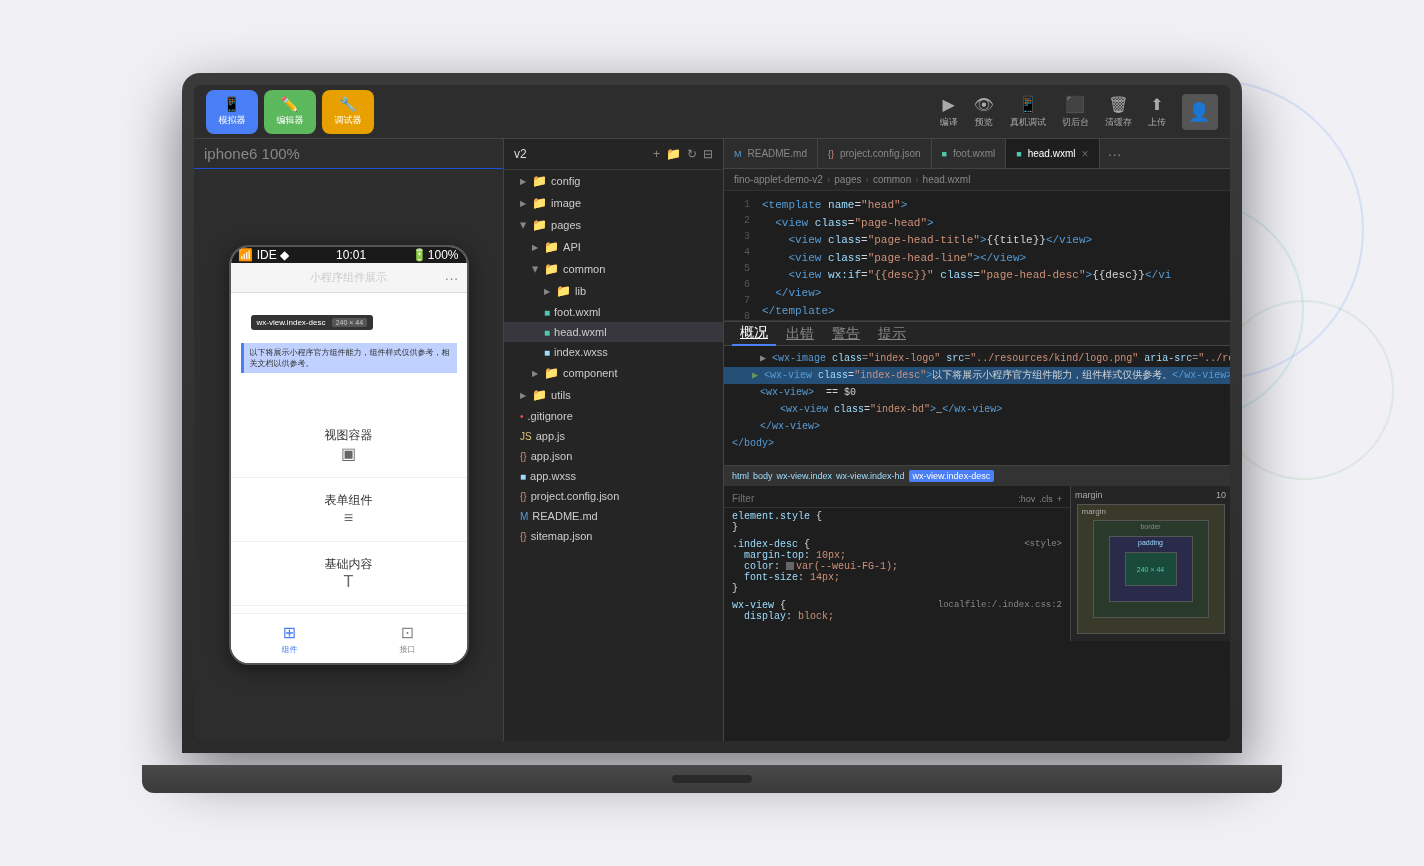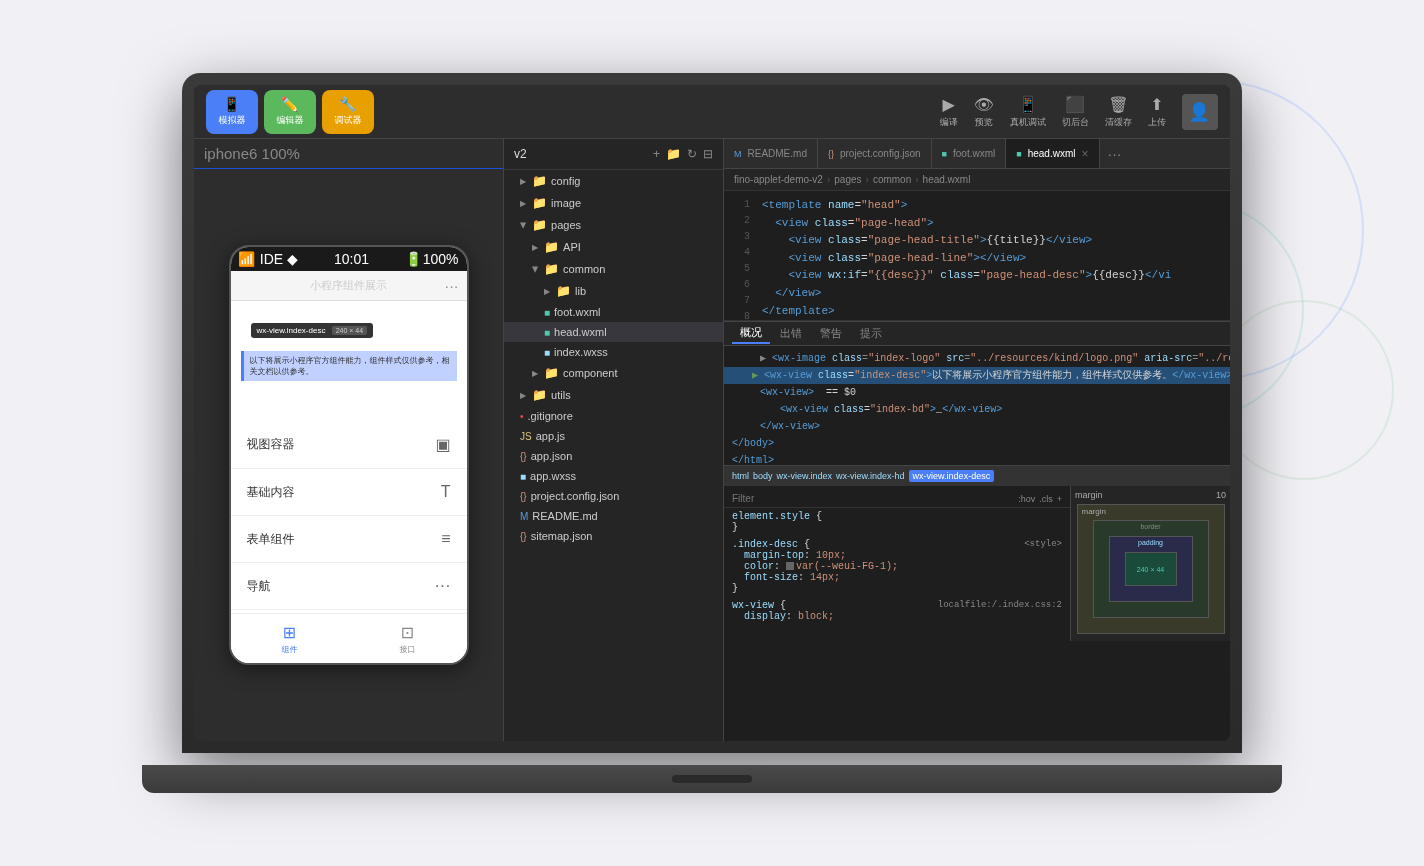--- a/index.html
+++ b/index.html
@@ -239,27 +239,27 @@
       height: 420px;
       background: white;
       border-radius: 20px;
       border: 2px solid #555;
       overflow: hidden;
       display: flex;
       flex-direction: column;
       box-shadow: 0 4px 20px rgba(0,0,0,0.5);
     }
     .phone-status-bar {
-      height: 24px;
+      height: 16px;
       background: #1a1a1a;
       display: flex;
       align-items: center;
       justify-content: space-between;
       padding: 0 8px;
-      font-size: 14px;
+      font-size: 12px;
       color: white;
       flex-shrink: 0;
     }
     .phone-title-bar {
       height: 30px;
       background: #f5f5f5;
       border-bottom: 1px solid #ddd;
       display: flex;
       align-items: center;
       justify-content: center;
@@ -325,20 +325,21 @@
       top: 120px;
     }
     .component-item {
       display: flex;
       align-items: center;
       justify-content: space-between;
       padding: 14px 16px;
       border-bottom: 1px solid #eee;
       font-size: 12px;
       color: #333;
+      flex-direction: column;
     }
     .component-item-icon {
       font-size: 16px;
       color: #666;
     }
 
     
     .phone-nav {
       height: 50px;
       background: white;
@@ -528,23 +529,24 @@
       background: #252526;
       display: flex;
       align-items: center;
       gap: 2px;
       padding: 0 8px;
       border-bottom: 1px solid #444;
       flex-shrink: 0;
     }
     .bottom-tab {
       padding: 2px 8px;
-      font-size: 11px;
+      font-size: 14px;
       color: #888;
       cursor: pointer;
+      text-decoration: underline;
     }
     .bottom-tab.active {
       color: #fff;
       border-bottom: 2px solid #4a7ff7;
     }
 
     
     .html-preview {
       flex: 1;
       overflow: auto;
@@ -790,26 +792,26 @@
                   <div class="highlighted-block">
                     <span>以下将展示小程序官方组件能力，组件样式仅供参考，相关文档以供参考。</span>
                   </div>
 
                   <div class="component-list">
                     <div class="component-item">
                       <span>视图容器</span>
                       <span class="component-item-icon">▣</span>
                     </div>
                     <div class="component-item">
+                      <span>表单组件</span>
+                      <span class="component-item-icon">≡</span>
+                    </div>
+                    <div class="component-item">
                       <span>基础内容</span>
                       <span class="component-item-icon">T</span>
-                    </div>
-                    <div class="component-item">
-                      <span>表单组件</span>
-                      <span class="component-item-icon">≡</span>
                     </div>
                     <div class="component-item">
                       <span>导航</span>
                       <span class="component-item-icon">···</span>
                     </div>
                   </div>
                 </div>
                 <div class="phone-nav">
                   <div class="phone-nav-item active">
                     <span class="phone-nav-icon">⊞</span>
@@ -1035,21 +1037,20 @@
                 <span class="bottom-tab">提示</span>
               </div>
 
               <div class="html-preview" style="flex: none; height: 120px; border-bottom: 1px solid #444;">
                 <div class="html-line" style="padding-left: 24px; color: #888;">  <span style="color:#888;">▶</span> <span class="html-tag-color">&lt;wx-image</span> <span class="html-attr-color">class</span>=<span class="html-value-color">"index-logo"</span> <span class="html-attr-color">src</span>=<span class="html-value-color">"../resources/kind/logo.png"</span> <span class="html-attr-color">aria-src</span>=<span class="html-value-color">"../resources/kind/logo.png"</span>_</div>
                 <div class="html-line selected" style="padding-left: 16px;">  <span style="color:#6a9955;">▶</span> <span class="html-tag-color">&lt;wx-view</span> <span class="html-attr-color">class</span>=<span class="html-value-color">"index-desc"</span><span class="html-tag-color">&gt;</span><span class="html-text-color">以下将展示小程序官方组件能力，组件样式仅供参考。</span><span class="html-tag-color">&lt;/wx-view&gt;</span></div>
                 <div class="html-line" style="padding-left: 24px;">  <span class="html-tag-color">&lt;wx-view&gt;</span>  == $0</div>
                 <div class="html-line" style="padding-left: 32px;">    <span class="html-tag-color">&lt;wx-view</span> <span class="html-attr-color">class</span>=<span class="html-value-color">"index-bd"</span><span class="html-tag-color">&gt;</span>_<span class="html-tag-color">&lt;/wx-view&gt;</span></div>
                 <div class="html-line" style="padding-left: 24px;">  <span class="html-tag-color">&lt;/wx-view&gt;</span></div>
                 <div class="html-line"><span class="html-tag-color">&lt;/body&gt;</span></div>
-                <div class="html-line"><span class="html-tag-color">&lt;/html&gt;</span></div>
               </div>
 
               <div class="element-breadcrumb">
                 <span class="elem-tag">html</span>
                 <span class="elem-tag">body</span>
                 <span class="elem-tag">wx-view.index</span>
                 <span class="elem-tag">wx-view.index-hd</span>
                 <span class="elem-tag active">wx-view.index-desc</span>
               </div>
 

